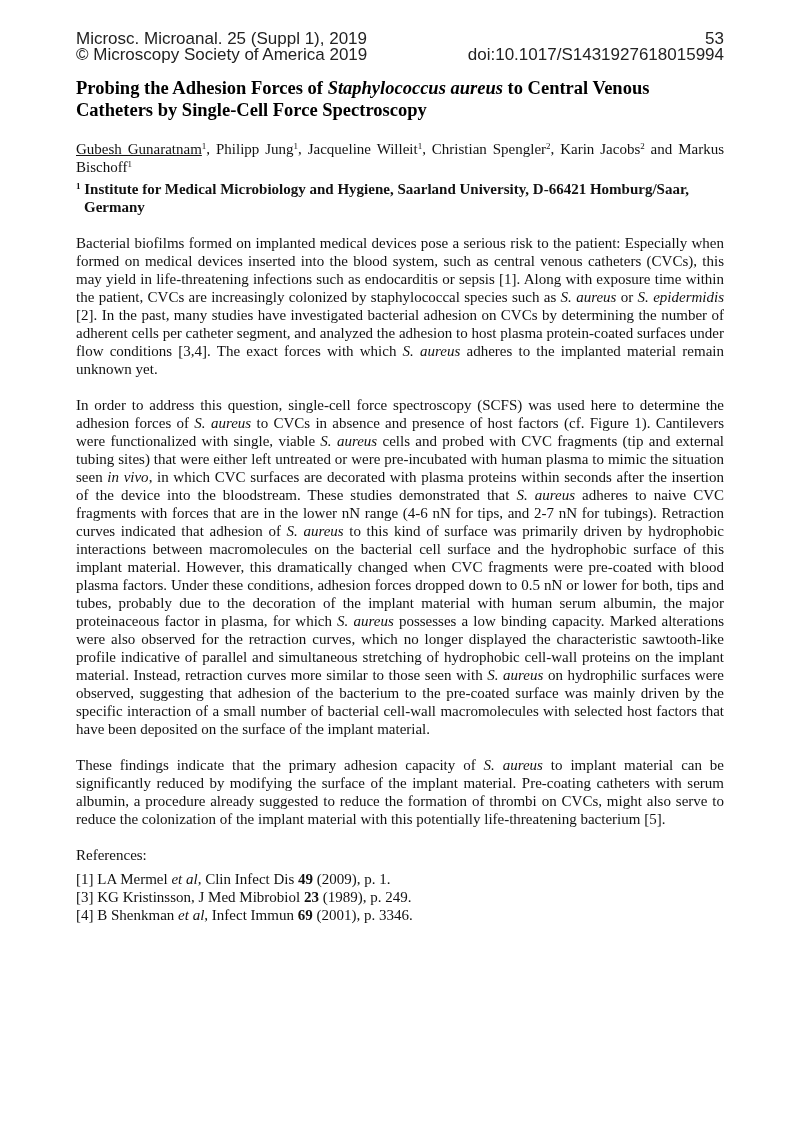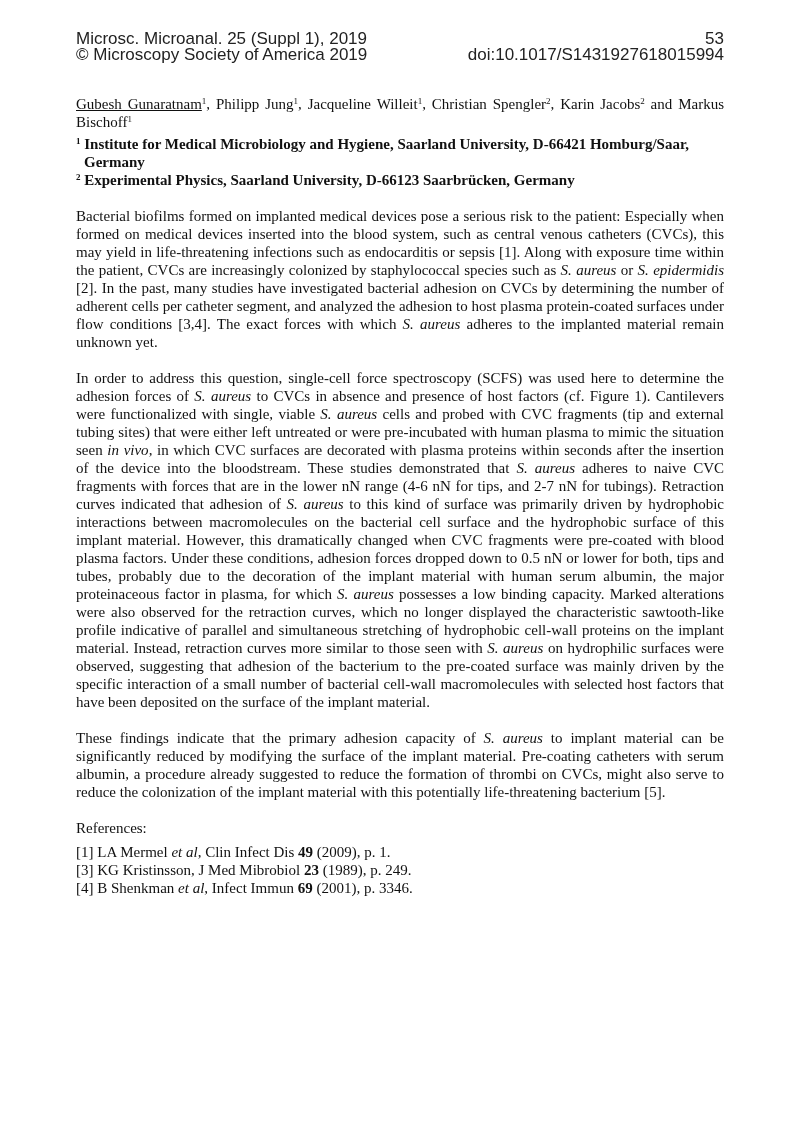--- a/index.html
+++ b/index.html
@@ -1,21 +1,21 @@
 <!DOCTYPE html>
 <html><head>
 <meta charset="utf-8">
 <style>
   html, body { margin: 0; padding: 0; background: #ffffff; }
   body { width: 800px; height: 1132px; position: relative; overflow: hidden; color: #111; }
   .page { position: absolute; left: 76px; top: 31px; width: 648px; }
   .hdr { font-family: "Liberation Sans", sans-serif; font-size: 17px; line-height: 16px; color: #222; display: flex; justify-content: space-between; }
   .title { font-family: "Liberation Serif", serif; font-weight: bold; font-size: 18.5px; line-height: 22px; margin-top: 14px; color: #000; }
   .serif { font-family: "Liberation Serif", serif; font-size: 15px; line-height: 18px; }
-  .authors { margin-top: 32px; text-align: justify; }
+  .authors { margin-top: 19px; text-align: justify; }
   .authors .presenter { text-decoration: underline; }
   sup { font-size: 9px; line-height: 0; vertical-align: 5px; }
   .affils { margin-top: 4px; font-weight: bold; }
   .affil { padding-left: 8px; text-indent: -8px; }
   p.body { margin: 18px 0 0 0; text-align: justify; hyphens: none; }
   .refs-head { margin-top: 18px; }
   .refs { margin-top: 6px; }
   .ref { white-space: nowrap; }
 </style>
 </head>
@@ -24,26 +24,26 @@
 <div class="page">
   <div class="hdr">
     <span>Microsc. Microanal. 25 (Suppl 1), 2019</span>
     <span>53</span>
   </div>
   <div class="hdr">
     <span>© Microscopy Society of America 2019</span>
     <span>doi:10.1017/S1431927618015994</span>
   </div>
 
+  <div class="title"><span>Probing the Adhesion Forces of </span><i>Staphylococcus aureus</i><span> to Central Venous Catheters by Single-Cell Force Spectroscopy</span></div>
 
   <div class="serif authors" id="authors"><span class="presenter">Gubesh Gunaratnam</span><sup>1</sup><span>, </span><span>Philipp Jung</span><sup>1</sup><span>, </span><span>Jacqueline Willeit</span><sup>1</sup><span>, </span><span>Christian Spengler</span><sup>2</sup><span>, </span><span>Karin Jacobs</span><sup>2</sup><span> and </span><span>Markus Bischoff</span><sup>1</sup></div>
 
   <div class="serif affils" id="affils">
       <div class="affil"><sup>1</sup><span> Institute for Medical Microbiology and Hygiene, Saarland University, D-66421 Homburg/Saar, Germany</span></div>
-      <div class="affil"><sup>2</sup><span> Experimental Physics, Saarland University, D-66123 Saarbrücken, Germany</span></div>
     </div>
 
   <div id="paras">
       <p class="serif body"><span>Bacterial biofilms formed on implanted medical devices pose a serious risk to the patient: Especially when formed on medical devices inserted into the blood system, such as central venous catheters (CVCs), this may yield in life-threatening infections such as endocarditis or sepsis [1]. Along with exposure time within the patient, CVCs are increasingly colonized by staphylococcal species such as </span><i>S. aureus</i><span> or </span><i>S. epidermidis</i><span> [2]. In the past, many studies have investigated bacterial adhesion on CVCs by determining the number of adherent cells per catheter segment, and analyzed the adhesion to host plasma protein-coated surfaces under flow conditions [3,4]. The exact forces with which </span><i>S. aureus</i><span> adheres to the implanted material remain unknown yet.</span></p>
       <p class="serif body"><span>In order to address this question, single-cell force spectroscopy (SCFS) was used here to determine the adhesion forces of </span><i>S. aureus</i><span> to CVCs in absence and presence of host factors (cf. Figure 1). Cantilevers were functionalized with single, viable </span><i>S. aureus</i><span> cells and probed with CVC fragments (tip and external tubing sites) that were either left untreated or were pre-incubated with human plasma to mimic the situation seen </span><i>in vivo</i><span>, in which CVC surfaces are decorated with plasma proteins within seconds after the insertion of the device into the bloodstream. These studies demonstrated that </span><i>S. aureus</i><span> adheres to naive CVC fragments with forces that are in the lower nN range (4-6 nN for tips, and 2-7 nN for tubings). Retraction curves indicated that adhesion of </span><i>S. aureus</i><span> to this kind of surface was primarily driven by hydrophobic interactions between macromolecules on the bacterial cell surface and the hydrophobic surface of this implant material. However, this dramatically changed when CVC fragments were pre-coated with blood plasma factors. Under these conditions, adhesion forces dropped down to 0.5 nN or lower for both, tips and tubes, probably due to the decoration of the implant material with human serum albumin, the major proteinaceous factor in plasma, for which </span><i>S. aureus</i><span> possesses a low binding capacity. Marked alterations were also observed for the retraction curves, which no longer displayed the characteristic sawtooth-like profile indicative of parallel and simultaneous stretching of hydrophobic cell-wall proteins on the implant material. Instead, retraction curves more similar to those seen with </span><i>S. aureus</i><span> on hydrophilic surfaces were observed, suggesting that adhesion of the bacterium to the pre-coated surface was mainly driven by the specific interaction of a small number of bacterial cell-wall macromolecules with selected host factors that have been deposited on the surface of the implant material.</span></p>
       <p class="serif body"><span>These findings indicate that the primary adhesion capacity of </span><i>S. aureus</i><span> to implant material can be significantly reduced by modifying the surface of the implant material. Pre-coating catheters with serum albumin, a procedure already suggested to reduce the formation of thrombi on CVCs, might also serve to reduce the colonization of the implant material with this potentially life-threatening bacterium [5].</span></p>
     </div>
 
   <div class="serif refs-head">References:</div>
   <div class="serif refs" id="refs">

